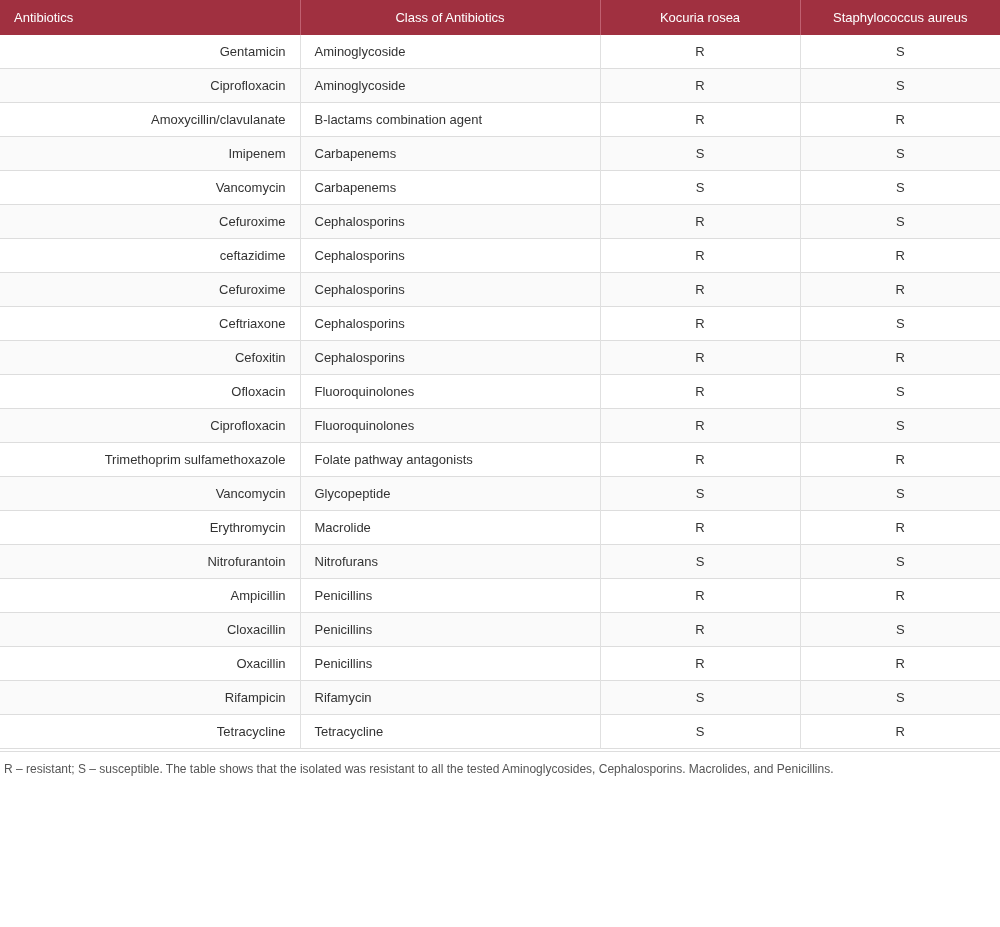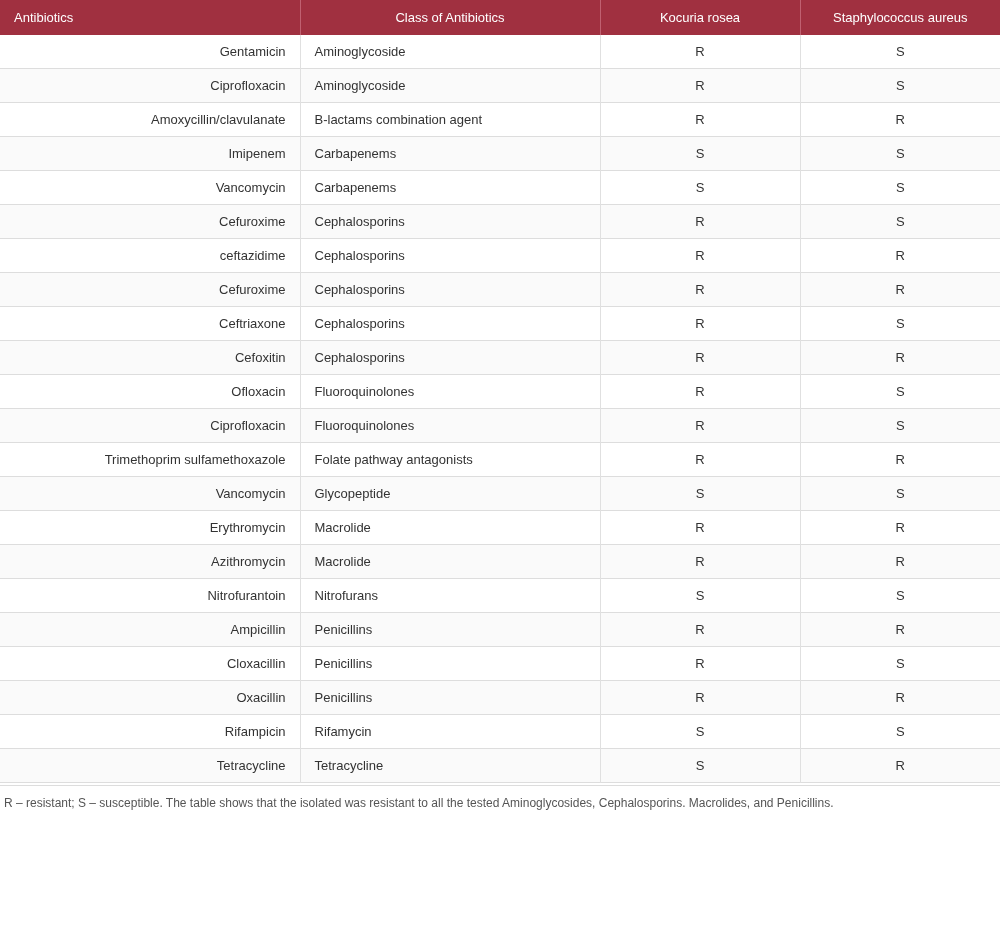--- a/index.html
+++ b/index.html
@@ -178,26 +178,20 @@
         <td>S</td>
         <td>S</td>
       </tr>
       <tr>
         <td>Erythromycin</td>
         <td>Macrolide</td>
         <td>R</td>
         <td>R</td>
       </tr>
       <tr>
-        <td>Azithromycin</td>
-        <td>Macrolide</td>
-        <td>R</td>
-        <td>R</td>
-      </tr>
-      <tr>
         <td>Nitrofurantoin</td>
         <td>Nitrofurans</td>
         <td>S</td>
         <td>S</td>
       </tr>
       <tr>
         <td>Ampicillin</td>
         <td>Penicillins</td>
         <td>R</td>
         <td>R</td>

